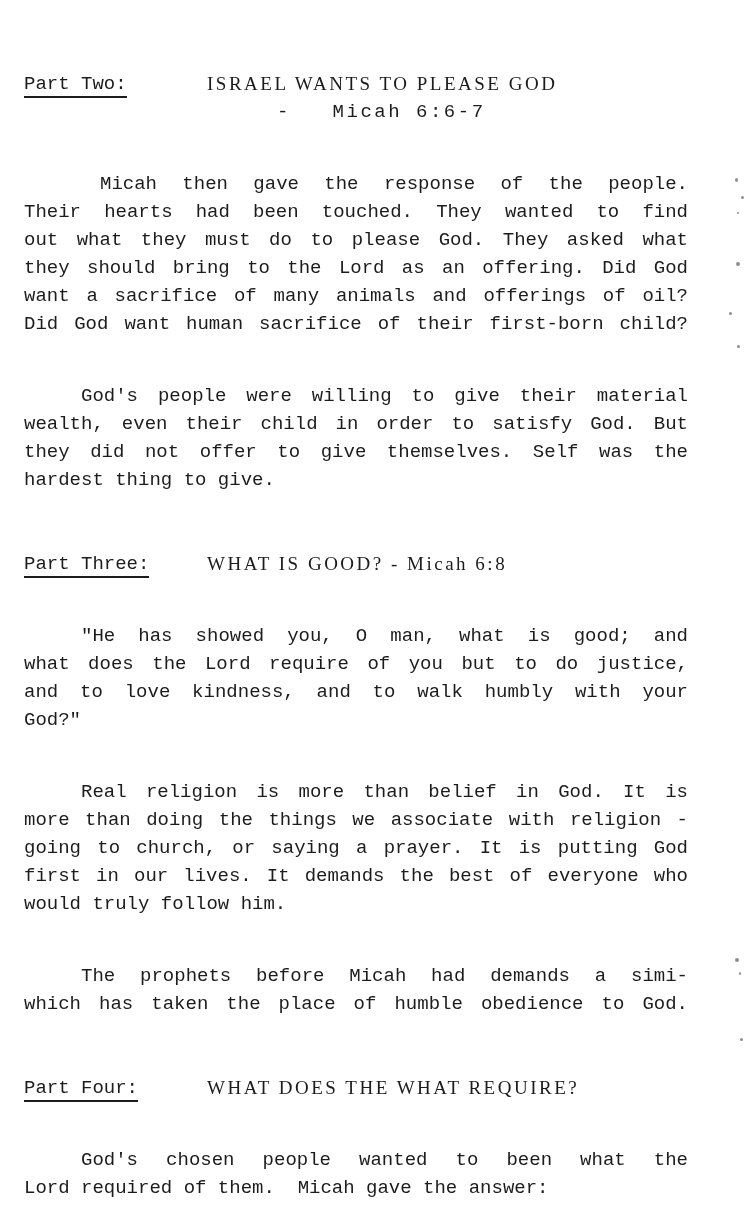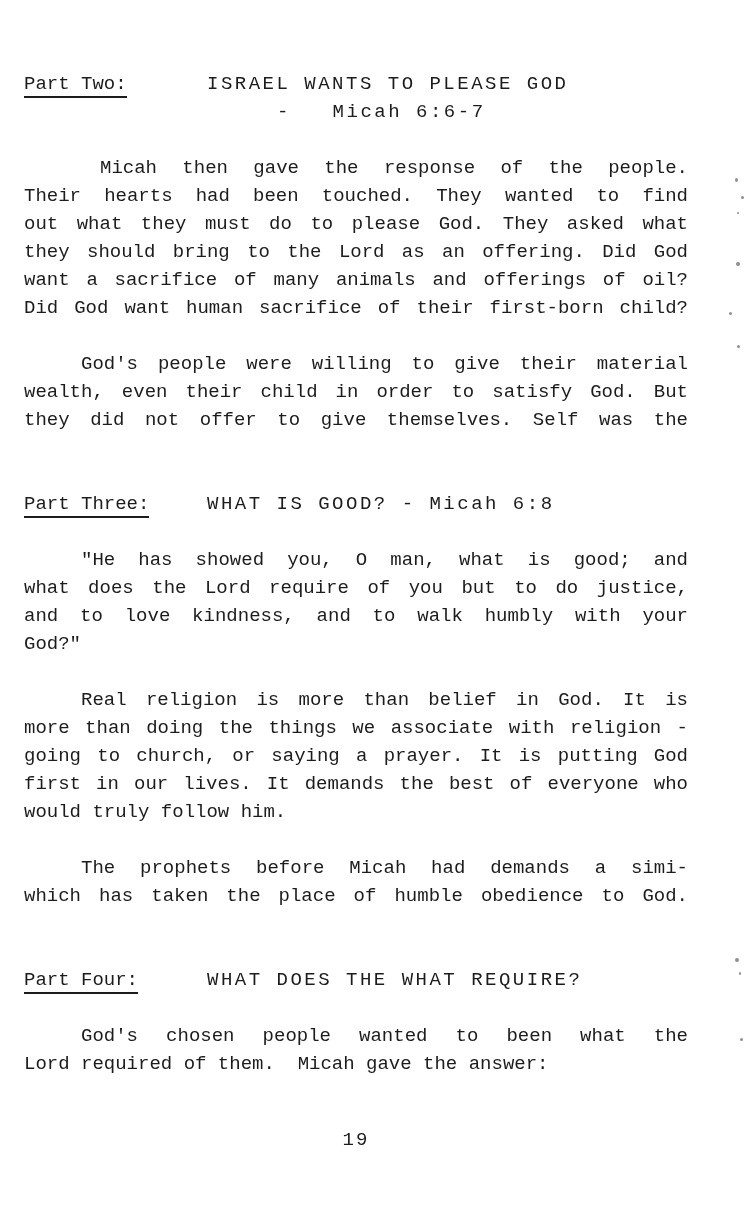--- a/index.html
+++ b/index.html
@@ -14,24 +14,24 @@
     position:relative;
     width:749px;height:1217px;
     padding:70px 16px 0 24px;
     box-sizing:border-box;
     overflow:hidden;
     background:#ffffff;
   }
   .hrow{display:flex;width:664px;}
   .hlabel{flex:0 0 183px;white-space:pre;}
   .ul{border-bottom:2px solid #1c1c1c;padding-bottom:1px;}
-  .htitle{letter-spacing:2.5px;white-space:pre;}
+  .htitle{letter-spacing:2.5px;white-space:pre;font-family:Liberation Serif, serif;}
   .hsub{letter-spacing:2.5px;white-space:pre;margin-left:253px;}
   section.gap{margin-top:56px;}
-  .para{margin-top:28px;width:664px;}
+  .para{margin-top:44px;width:664px;}
   .jl{text-align:justify;text-align-last:justify;}
   .ll{white-space:pre;}
   .ind{text-indent:57px;font-family:Liberation Mono, monospace;}
   .ind-lg{text-indent:76px;}
   .pagenum{margin-top:48px;width:664px;text-align:center;letter-spacing:2px;}
   .speck{position:absolute;background:#8f8f8f;border-radius:50%;}
 </style>
 </head>
 <body>
 
@@ -50,20 +50,21 @@
       <div class="jl">out what they must do to please God.   They asked what</div>
       <div class="jl">they should bring to the Lord as an offering.     Did  God</div>
       <div class="jl">want a sacrifice of many animals and offerings of oil?</div>
       <div class="jl">Did God want human sacrifice of their first-born child?</div>
     </div>
 
     <div class="para">
       <div class="jl ind">God's people were willing to give their material</div>
       <div class="jl">wealth, even their child in order to satisfy God.      But</div>
       <div class="jl">they did not offer to give themselves.    Self  was  the</div>
+      <div class="ll">hardest thing to give.</div>
     </div>
   </section>
 
   <section class="gap">
     <div class="hrow">
       <span class="hlabel"><span class="ul">Part Three:</span></span>
       <span class="htitle">WHAT IS GOOD? - Micah 6:8</span>
     </div>
 
     <div class="para">

